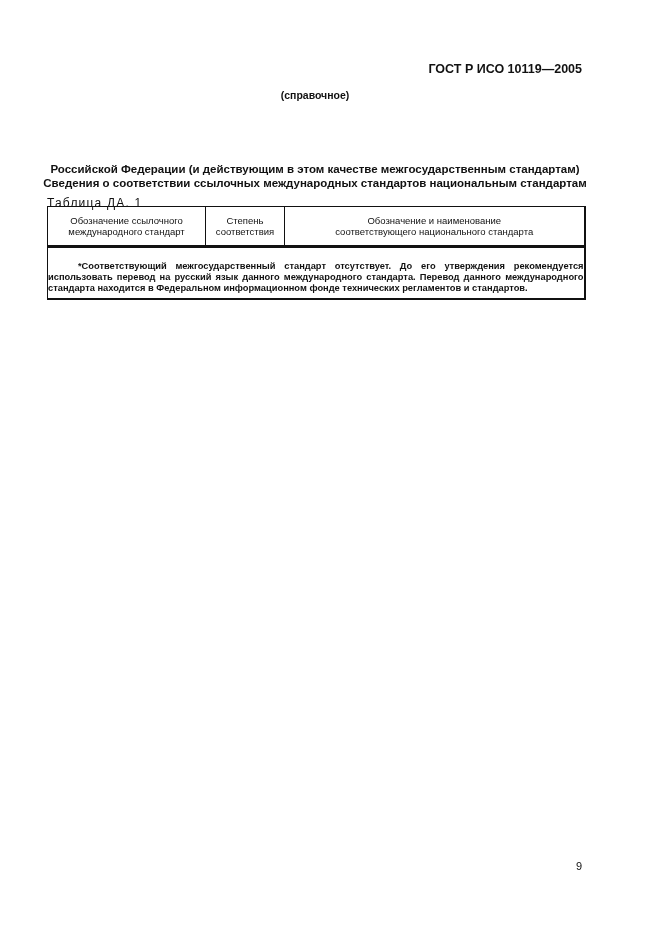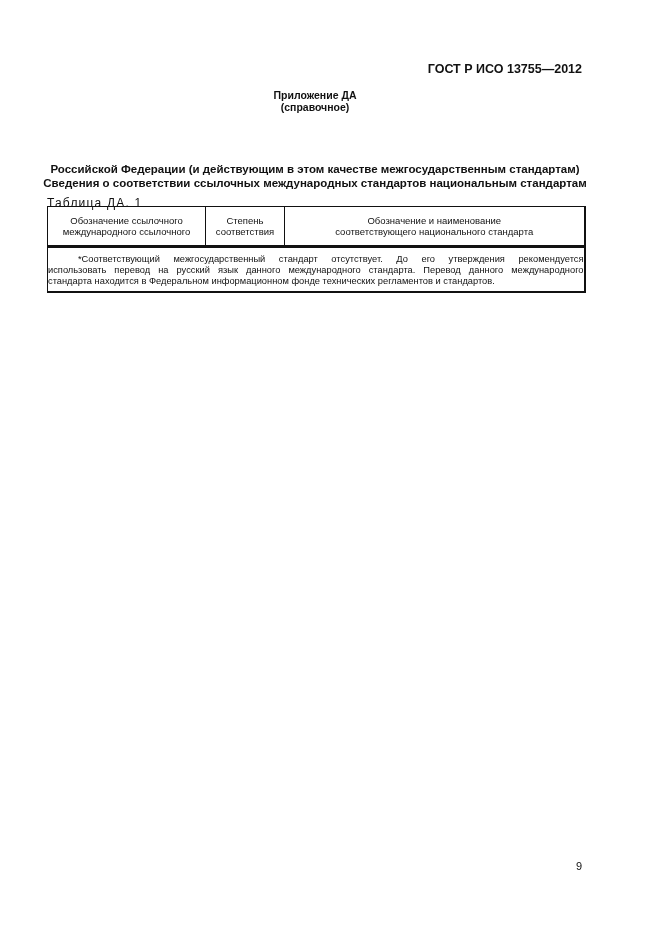--- a/index.html
+++ b/index.html
@@ -12,55 +12,54 @@
            font-weight: bold; font-size: 11.5px; line-height: 13.5px; }
   .caption { position: absolute; top: 196px; left: 47px; font-size: 12px; letter-spacing: 1.2px; }
   table.tbl { position: absolute; top: 206px; left: 47px; width: 537px;
               border-collapse: collapse; font-size: 9.5px; table-layout: fixed; }
   table.tbl td, table.tbl th { border: 1px solid #111; text-align: center; padding: 0; font-weight: normal; }
   table.tbl thead th { height: 38px; line-height: 11.5px; vertical-align: middle; }
   table.tbl thead tr { border-bottom: 3px solid #111; }
   table.tbl tbody tr.row td { height: 13px; line-height: 13px; }
   table.tbl tbody td.col3 { border-right: 2px solid #111; }
   table.tbl thead th.col3 { border-right: 2px solid #111; }
-  table.tbl tfoot td { text-align: justify; padding: 6px 0 4px 0; line-height: 11px; font-size: 9.3px;
-                       border-right: 2px solid #111; border-bottom: 2px solid #111; }
+  table.tbl tfoot td { text-align: justify; padding: 13px 0 4px 0; line-height: 11px; font-size: 9.3px;
+                       border-right: 2px solid #111; border-bottom: 2px solid #111; font-weight: bold; }
   .fn-first { text-indent: 30px; display: block; text-align: justify; text-align-last: justify; }
   .fn-mid { display: block; text-align: justify; text-align-last: justify; }
   .fn-last { display: block; }
   .page-num { position: absolute; top: 860px; left: 576px; font-size: 11px; }
 </style>
 </head>
 <body>
 
-<div class="doc-code">ГОСТ Р ИСО 13755—2012</div>
+<div class="doc-code">ГОСТ Р ИСО 10119—2005</div>
 
 <div class="annex">
-  <div>Приложение ДА</div>
   <div>(справочное)</div>
 </div>
 
 <div class="title">
   <div>Российской Федерации (и действующим в этом качестве межгосударственным стандартам)</div>
   <div>Сведения о соответствии ссылочных международных стандартов национальным стандартам</div>
 </div>
 
 <div class="caption">Таблица ДА. 1</div>
 
 <table class="tbl">
   <colgroup>
     <col style="width:158px">
     <col style="width:79px">
     <col style="width:300px">
   </colgroup>
   <thead>
     <tr>
       <th>
         <div>Обозначение ссылочного</div>
-        <div>международного ссылочного</div>
+        <div>международного стандарт</div>
       </th>
       <th>
         <div>Степень</div>
         <div>соответствия</div>
       </th>
       <th class="col3">
         <div>Обозначение и наименование</div>
         <div>соответствующего национального стандарта</div>
       </th>
     </tr>

